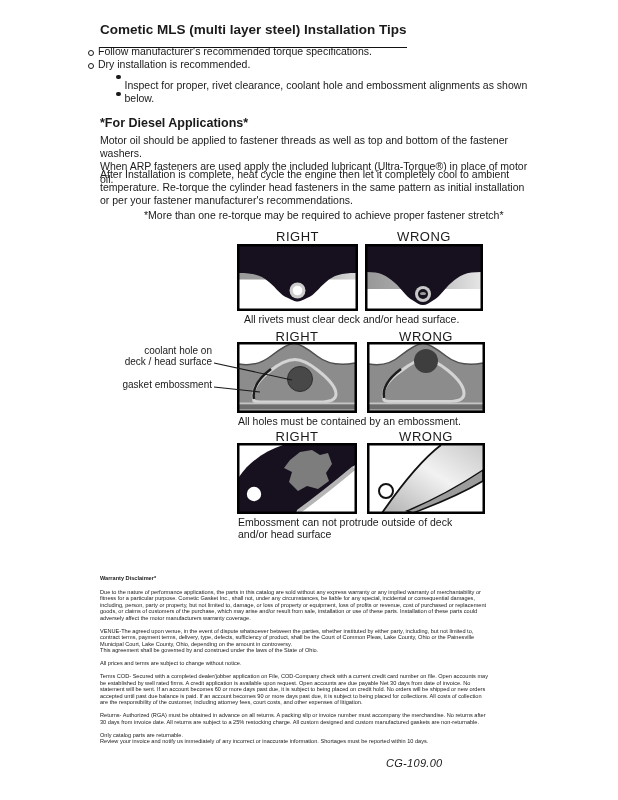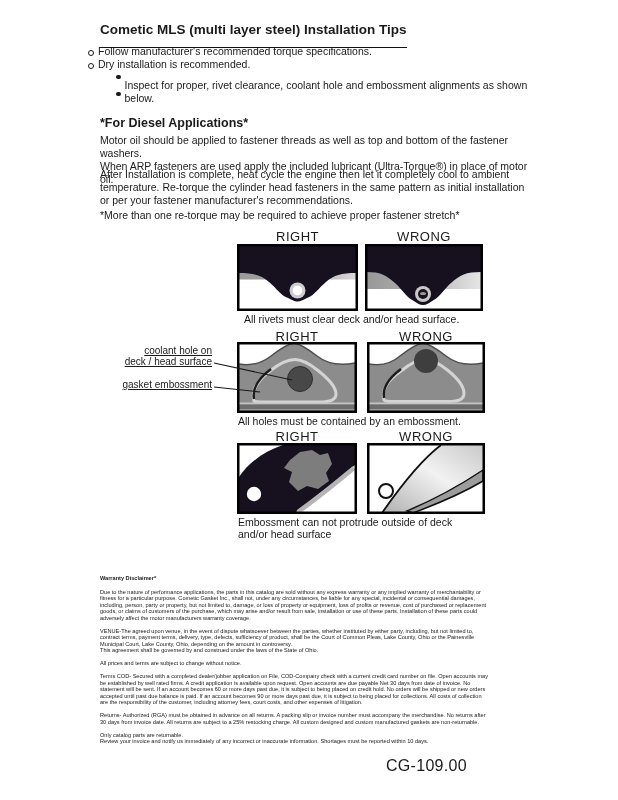--- a/index.html
+++ b/index.html
@@ -15,30 +15,30 @@
   }
   .bullets{left:88px;top:45px;font-size:10.5px;line-height:13px;width:470px;}
   .brow{display:flex;align-items:center;}
   .ring{flex:0 0 auto;width:4px;height:4px;border:1px solid #1a1a1a;border-radius:50%;margin:3px 4px 0 0;}
   .dot{flex:0 0 auto;width:4.5px;height:4.5px;background:#1a1a1a;border-radius:50%;margin:3.5px 4px 0 0;}
   .sub{margin-left:28px;}
   .diesel-h{left:100px;top:116px;font-size:12.5px;font-weight:bold;}
   .para{left:100px;font-size:10.5px;line-height:13px;white-space:pre-line;width:440px;}
   .p1{top:134px;}
   .p2{top:168px;}
-  .note{top:209px;}
+  .note{top:209px;margin-left:44px;}
   .dlabel{font-size:13px;letter-spacing:0.5px;text-align:center;}
   .caption{font-size:10.5px;line-height:12px;white-space:pre-line;}
   .fig{position:absolute;display:block;}
-  .ann{font-size:10px;line-height:11px;text-align:right;white-space:pre-line;text-decoration:underline;}
+  .ann{font-size:10px;line-height:11px;text-align:right;white-space:pre-line;}
   .pointer{position:absolute;left:110px;top:340px;z-index:5;pointer-events:none;}
   .disc{left:100px;top:575px;width:436px;font-size:5.6px;line-height:6.5px;}
   .disc-h{font-weight:bold;margin:0 0 7px 0;}
   .disc p{margin:0 0 6.5px 0;white-space:pre-line;}
-  .code{left:386px;top:757px;font-size:16px;letter-spacing:0.3px;}
+  .code{left:386px;top:757px;font-size:11px;letter-spacing:0.3px;font-style:italic;}
 </style>
 </head>
 <body>
 
 <div class="abs title">Cometic MLS (multi layer steel) Installation Tips</div>
 
 <div class="abs bullets">
   <div class="brow">
     <span class="ring"></span>
     <span>Follow manufacturer's recommended torque specifications.</span>

